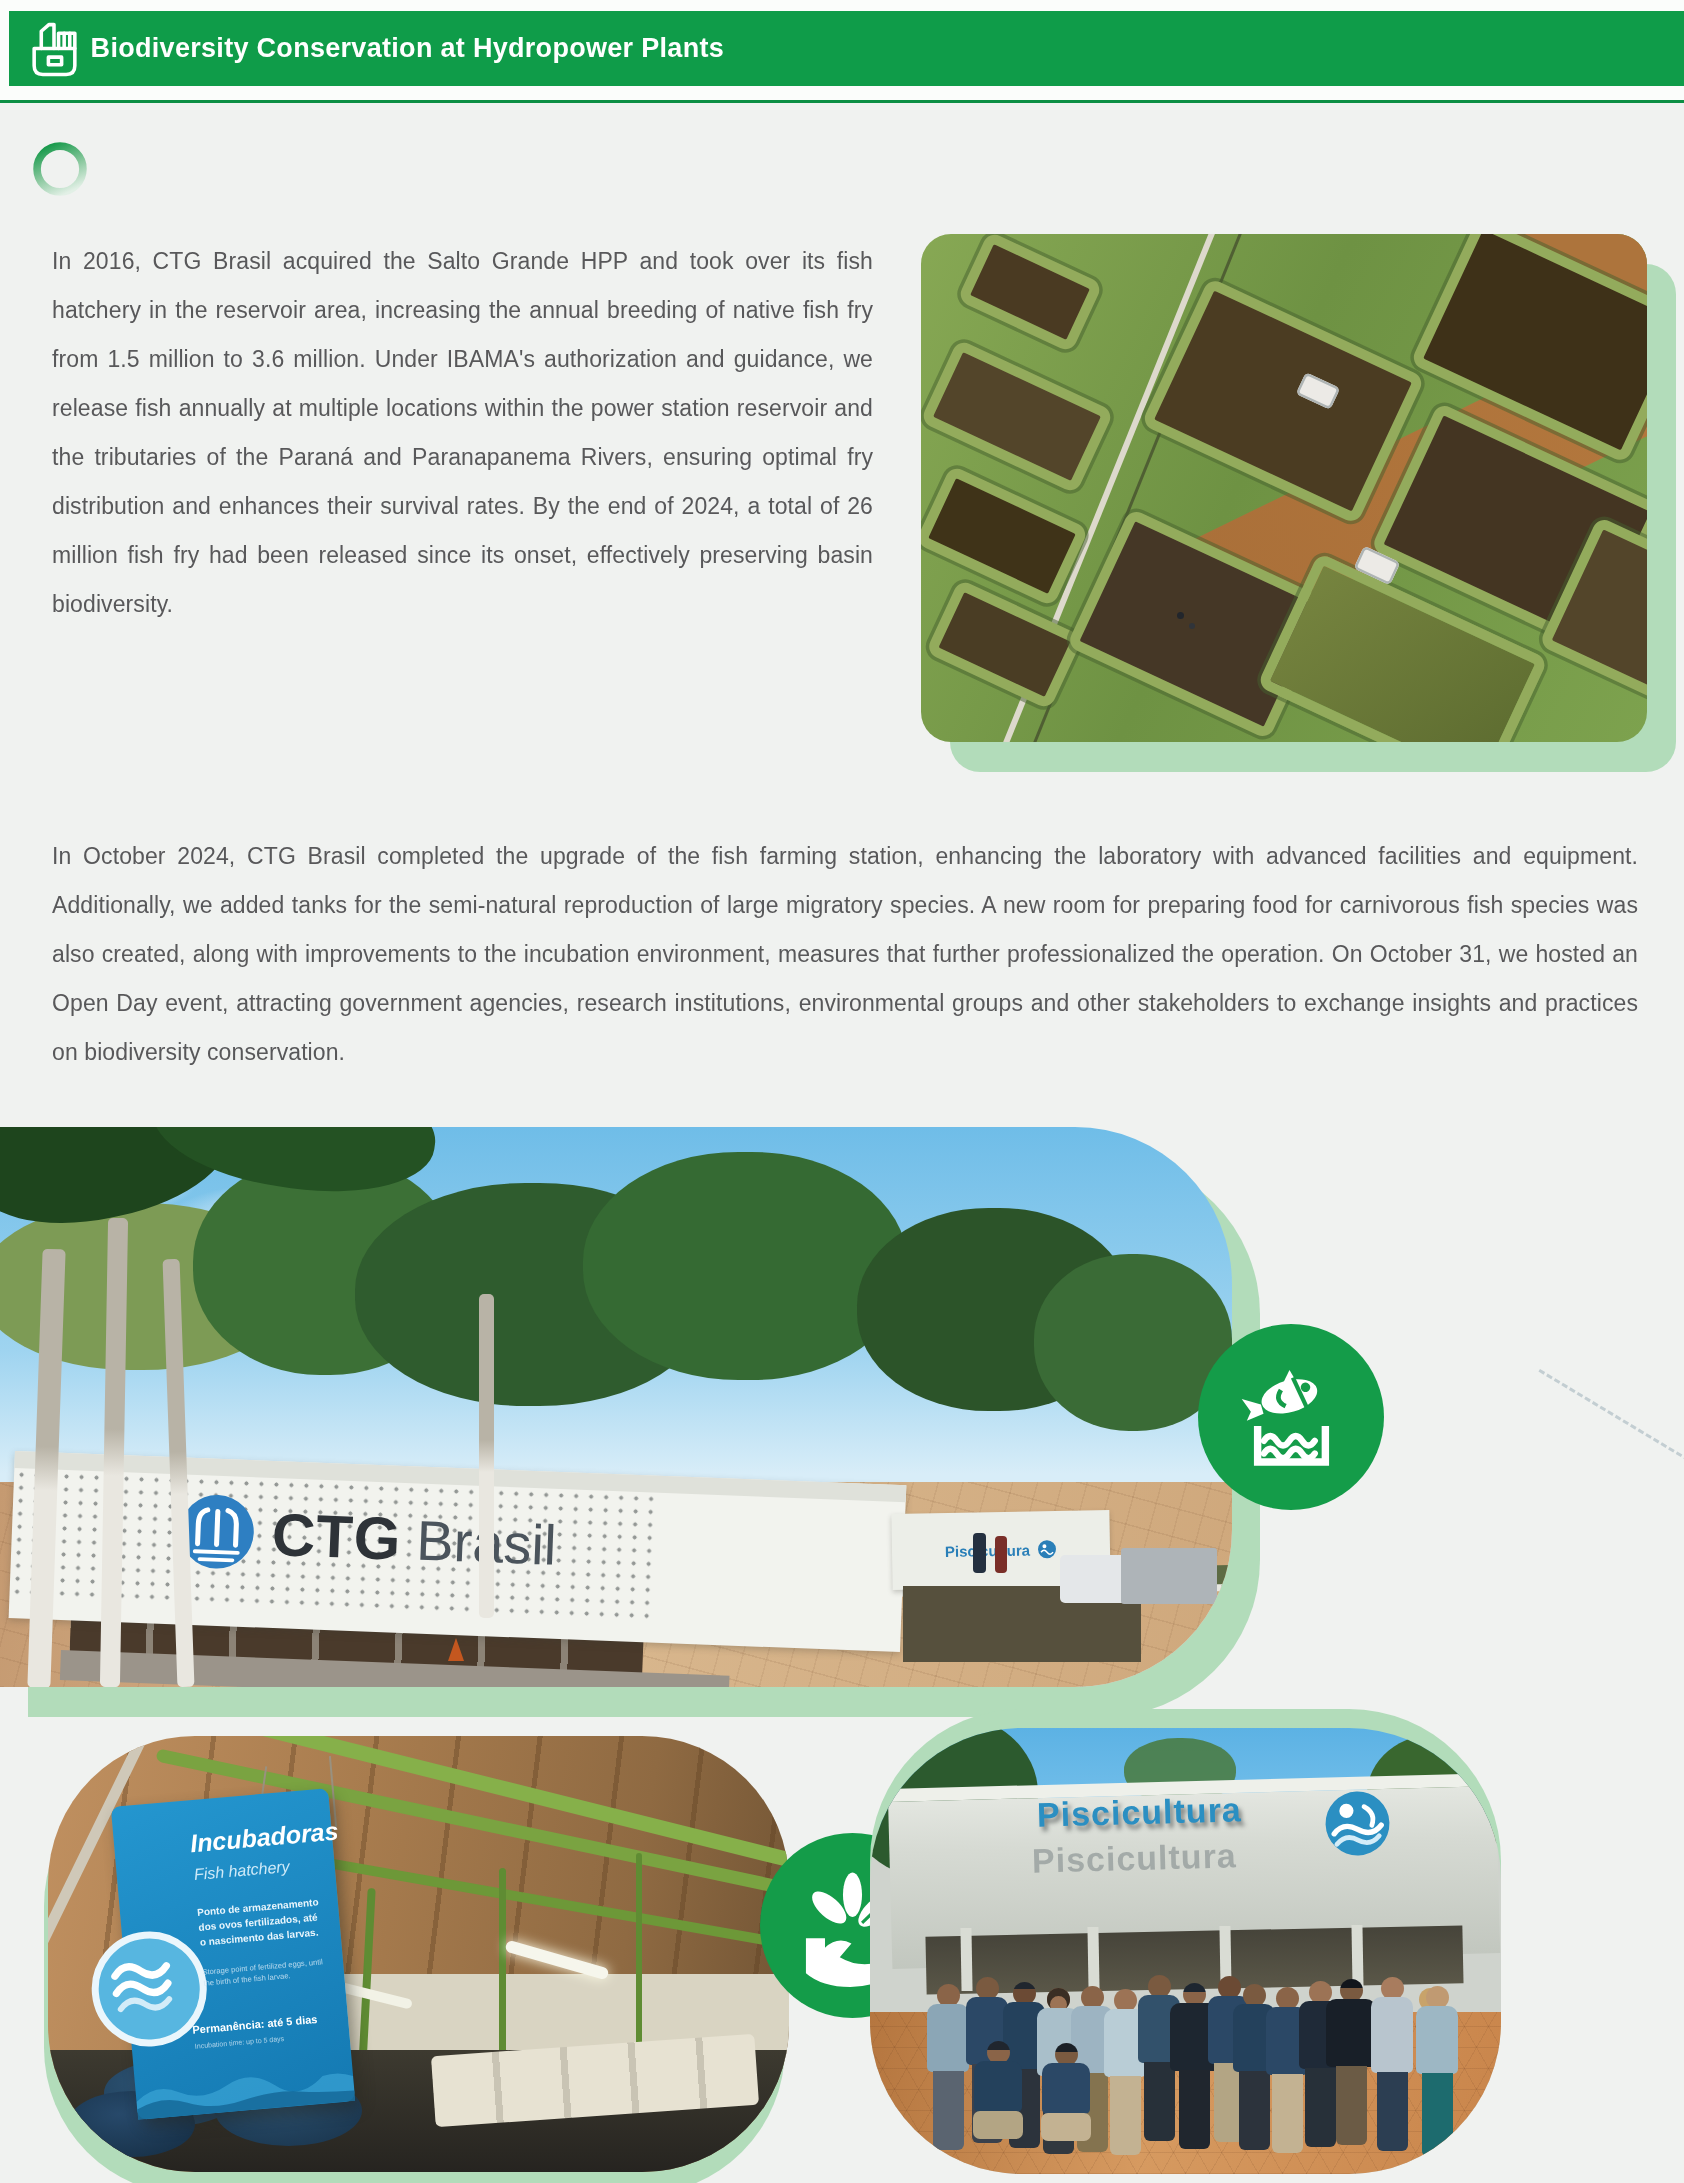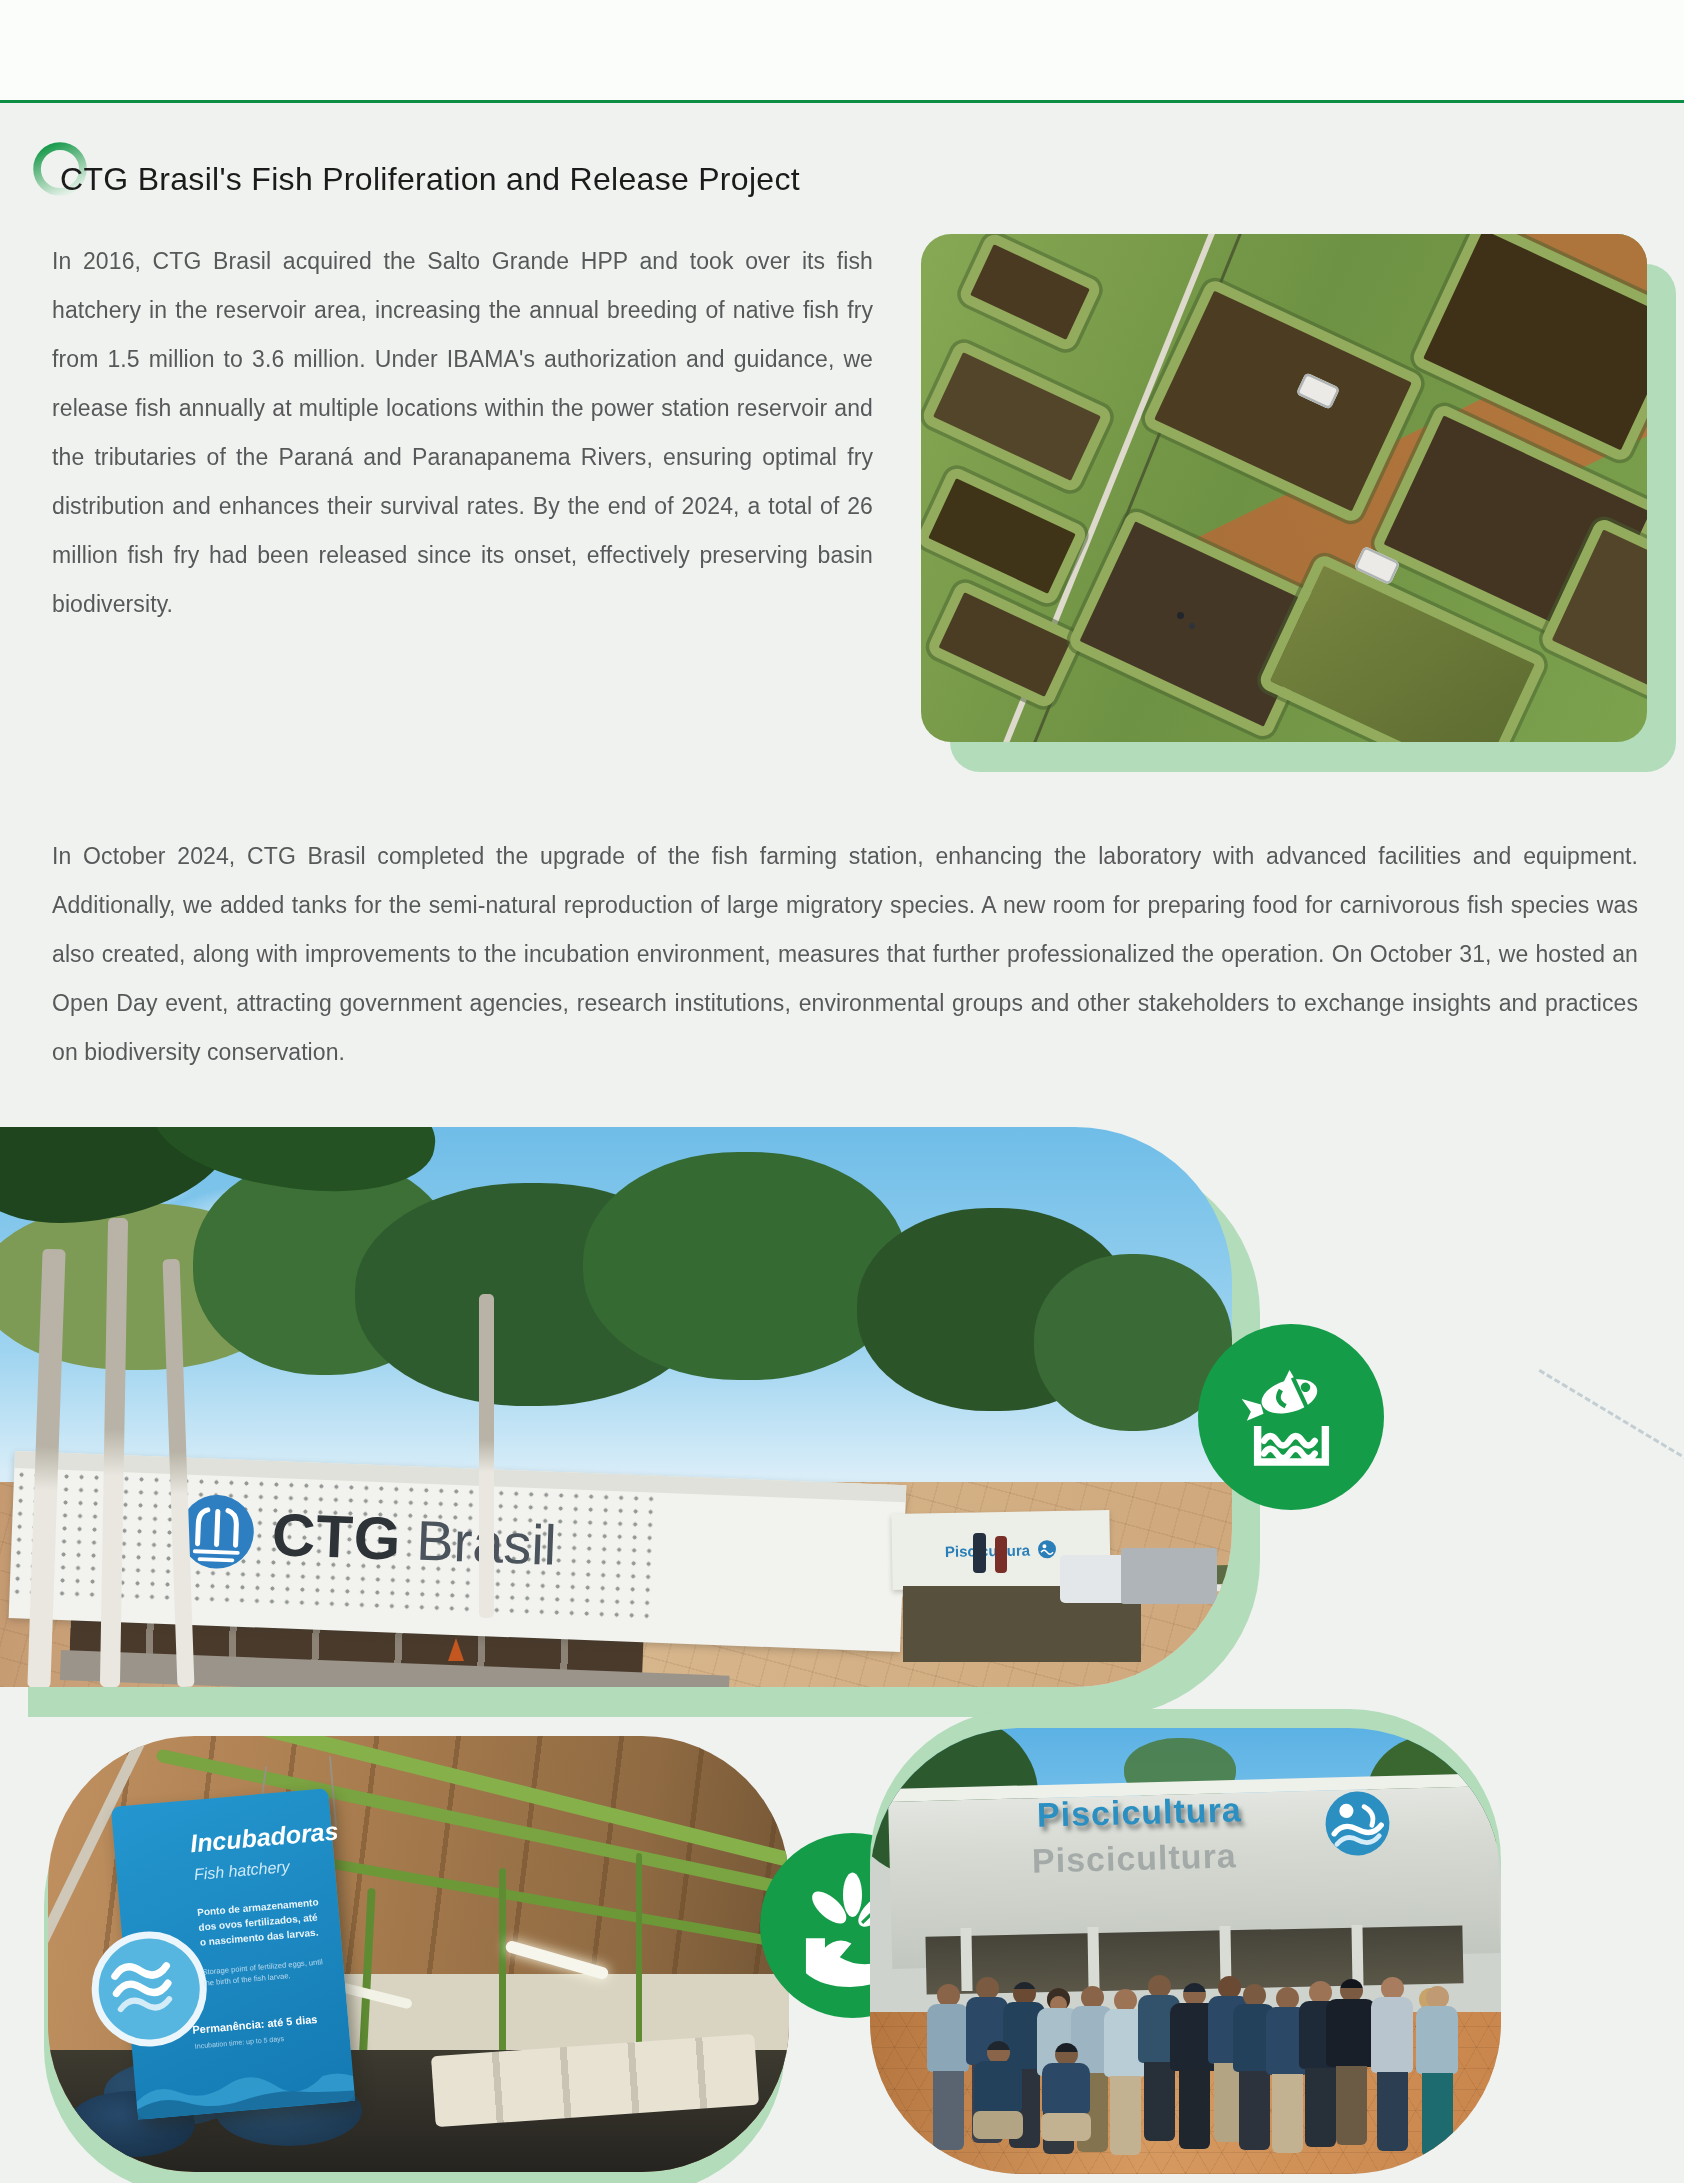--- a/index.html
+++ b/index.html
@@ -123,35 +123,49 @@
 
   .dash-line{position:absolute;left:1540px;top:1369px;width:175px;border-top:3px dashed #c3ced2;
              transform:rotate(31deg);transform-origin:left top;}
 </style>
 </head>
 <body>
 
 <div class="page">
 
   <div class="top-band"></div>
+  <div class="header-bar">
+    <span class="header-icon">
+      <svg width="51" height="60" viewBox="0 0 100 118">
+        <g fill="none" stroke="#ffffff" stroke-width="7" stroke-linejoin="round" stroke-linecap="round">
+          <path d="M10,60 h80 v34 q0,17 -17,17 h-46 q-17,0 -17,-17 z"></path>
+          <rect x="38" y="77" width="26" height="15"></rect>
+          <path d="M24,60 V26 l15,-13 h10 v47"></path>
+          <path d="M58,60 V30 h32 v30"></path>
+          <path d="M69,30 v28"></path>
+          <path d="M80,30 v28"></path>
+        </g>
+      </svg>
+    </span>
+    <span class="header-title">Biodiversity Conservation at Hydropower Plants</span>
+  </div>
   <div class="header-rule"></div>
 
   <span class="ring">
     <svg width="54" height="54" viewBox="0 0 106 106">
       <defs>
         <linearGradient id="rg" x1="0.25" y1="0" x2="0.7" y2="1">
           <stop offset="0" stop-color="#1a9b4d"></stop>
           <stop offset="0.55" stop-color="#8cc9a0"></stop>
           <stop offset="1" stop-color="#e2f0e6"></stop>
         </linearGradient>
       </defs>
       <circle cx="53" cy="53" r="45" fill="none" stroke="url(#rg)" stroke-width="15"></circle>
     </svg>
   </span>
-  <div class="section-title">CTG Brasil's Fish Proliferation and Release Project</div>
 
   <div class="para para1">In 2016, CTG Brasil acquired the Salto Grande HPP and took over its fish hatchery in the reservoir area, increasing the annual breeding of native fish fry from 1.5 million to 3.6 million. Under IBAMA's authorization and guidance, we release fish annually at multiple locations within the power station reservoir and the tributaries of the Paraná and Paranapanema Rivers, ensuring optimal fry distribution and enhances their survival rates. By the end of 2024, a total of 26 million fish fry had been released since its onset, effectively preserving basin biodiversity.</div>
   <div class="para para2">In October 2024, CTG Brasil completed the upgrade of the fish farming station, enhancing the laboratory with advanced facilities and equipment. Additionally, we added tanks for the semi-natural reproduction of large migratory species. A new room for preparing food for carnivorous fish species was also created, along with improvements to the incubation environment, measures that further professionalized the operation. On October 31, we hosted an Open Day event, attracting government agencies, research institutions, environmental groups and other stakeholders to exchange insights and practices on biodiversity conservation.</div>
 
   <div class="sh-aerial mint"></div>
   <div class="photo-aerial photo">
     <div class="abs road" style="left:446px;top:-91px;width:106px;height:690px;transform:rotate(64deg);border-radius:41px;"></div>
     <div class="abs road" style="left:553px;top:-35px;width:218px;height:122px;transform:rotate(-15deg);border-radius:41px;background:#ad743c;"></div>
     <div class="pipeline" style="left:183px;top:-86px;width:6px;height:690px;"></div>
     <div class="fenceline" style="left:213px;top:-86px;width:2.5px;height:690px;"></div>

